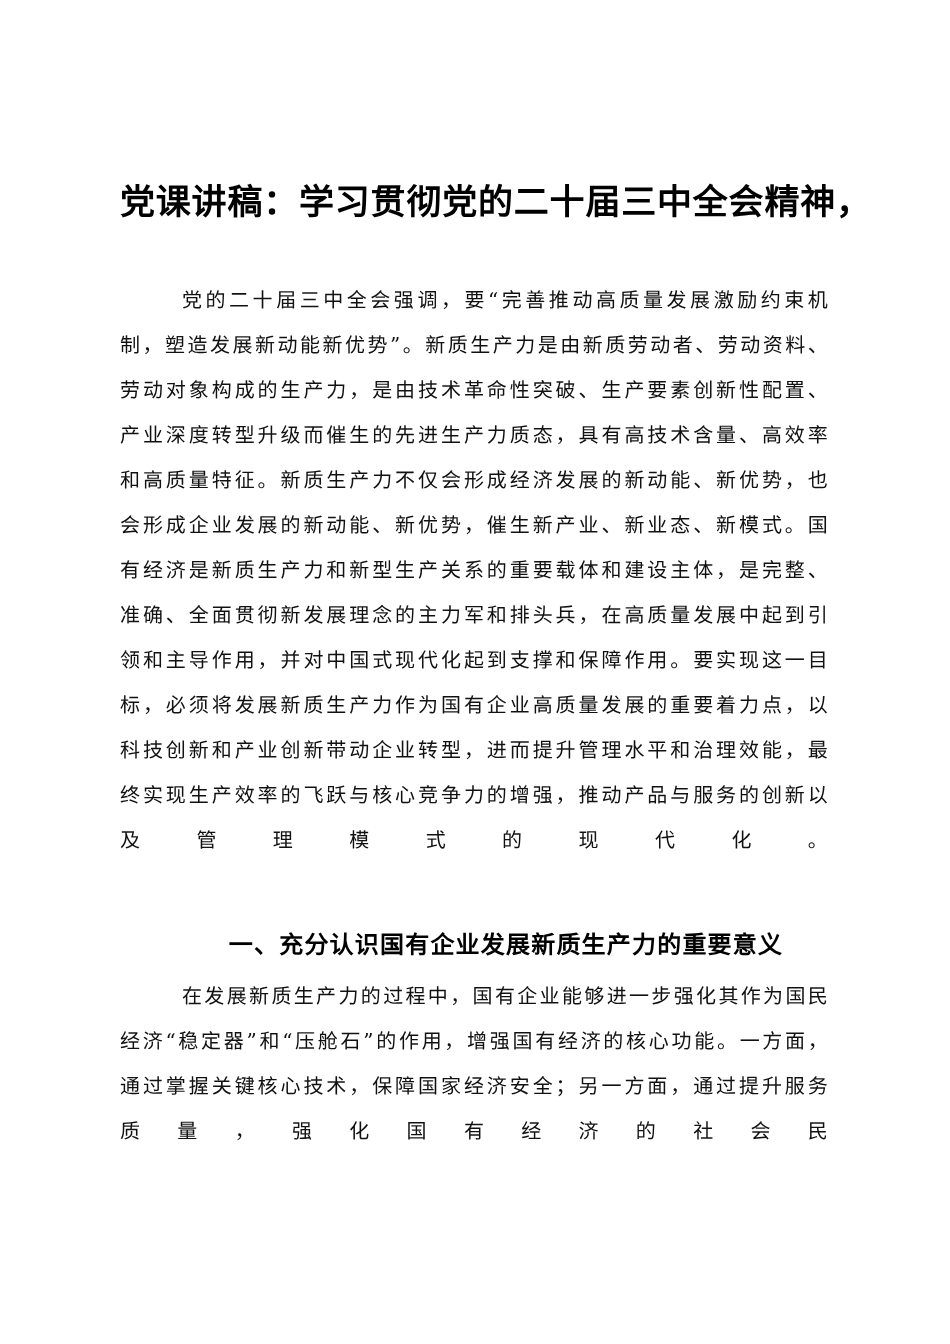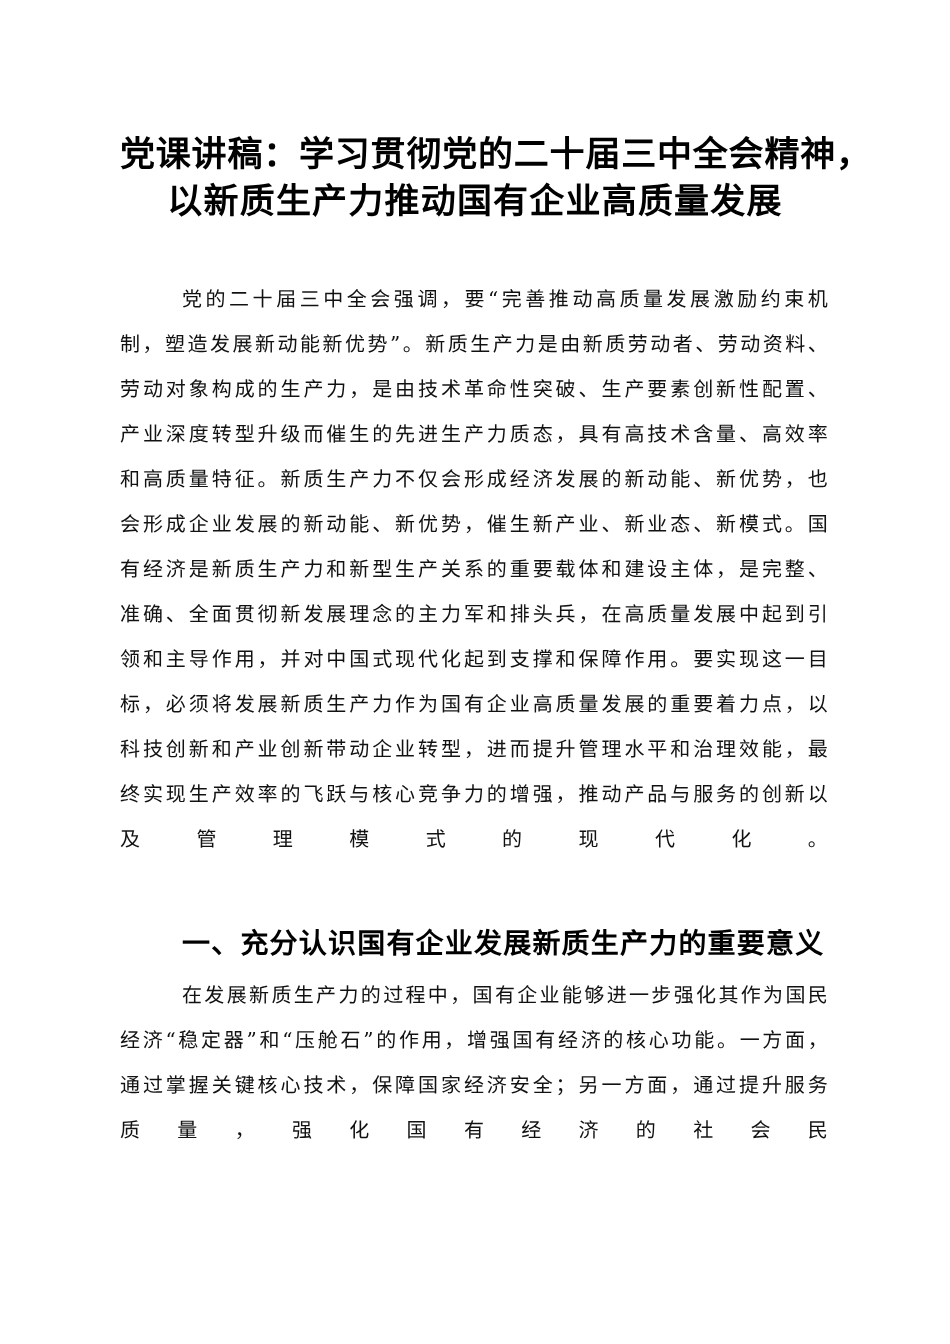--- a/index.html
+++ b/index.html
@@ -35,20 +35,21 @@
     font-size: 35px;
     line-height: 47px;
     letter-spacing: 0.5px;
     color: #000000;
     text-align: center;
     padding-top: 131px;
   }
   .doc-title .tline {
     display: block;
     white-space: nowrap;
+    margin-top: 48px;
   }
   .doc-title .tline.l1 {
     letter-spacing: 0.8px;
   }
   .doc-title .tline.l2 {
     letter-spacing: 1.2px;
   }
 
   
   .title-gap {
@@ -76,41 +77,41 @@
     display: inline-block;
     width: 100%;
   }
 
   
   .section-heading {
     margin: 0;
     padding: 0;
     font-family: "Liberation Sans", "DejaVu Sans", sans-serif;
     font-weight: bold;
-    font-size: 28px;
+    font-size: 24px;
     line-height: 45px;
     color: #000000;
     text-indent: 62px;
     letter-spacing: 1.2px;
     white-space: nowrap;
+    text-align: center;
   }
 
   .sec-gap-top { height: 14px; }
   .sec-gap-bottom { height: 7px; }
 </style>
 </head>
 <body>
 
 <div class="page">
 
   <div class="doc-body">
 
     <h1 class="doc-title">
       <span class="tline l1">党课讲稿：学习贯彻党的二十届三中全会精神，</span>
-      <span class="tline l2">以新质生产力推动国有企业高质量发展</span>
     </h1>
 
     <div class="title-gap"></div>
 
     <p class="para">党的二十届三中全会强调，要“完善推动高质量发展激励约束机制，塑造发展新动能新优势”。新质生产力是由新质劳动者、劳动资料、劳动对象构成的生产力，是由技术革命性突破、生产要素创新性配置、产业深度转型升级而催生的先进生产力质态，具有高技术含量、高效率和高质量特征。新质生产力不仅会形成经济发展的新动能、新优势，也会形成企业发展的新动能、新优势，催生新产业、新业态、新模式。国有经济是新质生产力和新型生产关系的重要载体和建设主体，是完整、准确、全面贯彻新发展理念的主力军和排头兵，在高质量发展中起到引领和主导作用，并对中国式现代化起到支撑和保障作用。要实现这一目标，必须将发展新质生产力作为国有企业高质量发展的重要着力点，以科技创新和产业创新带动企业转型，进而提升管理水平和治理效能，最终实现生产效率的飞跃与核心竞争力的增强，推动产品与服务的创新以及管理模式的现代化。</p>
 
     <div class="sec-gap-top"></div>
 
     <h2 class="section-heading">一、充分认识国有企业发展新质生产力的重要意义</h2>
 

